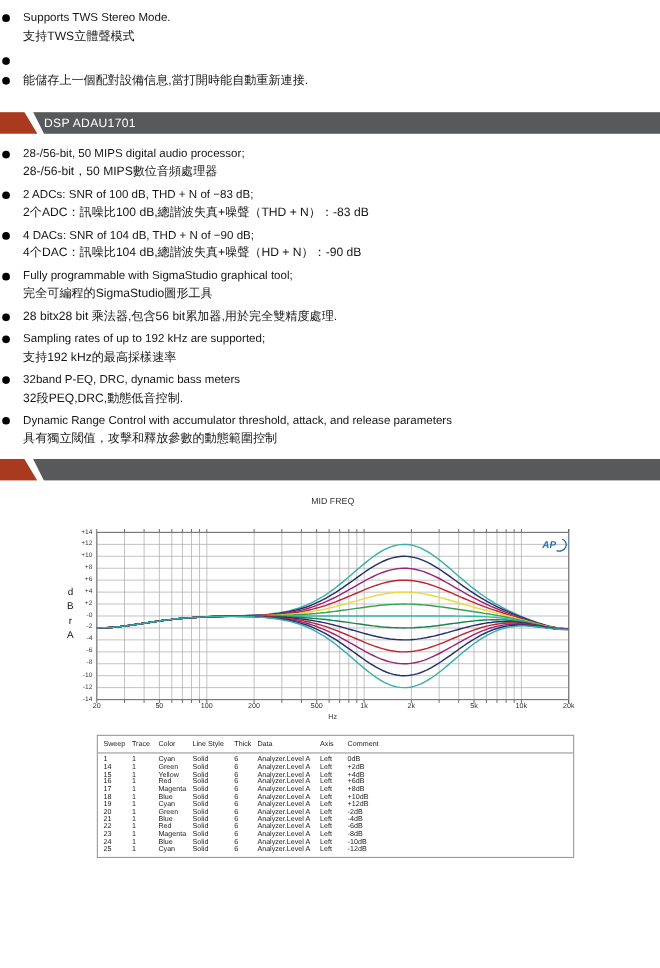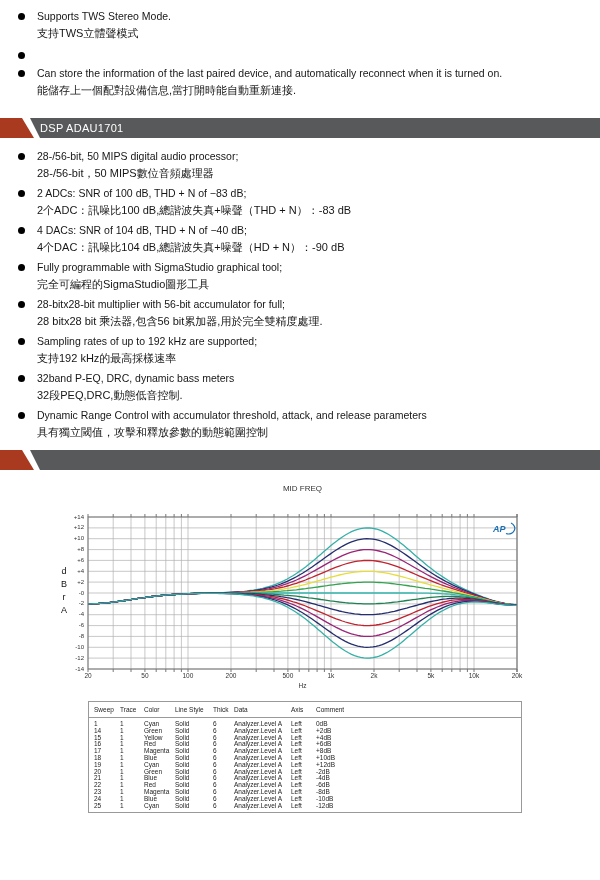--- a/index.html
+++ b/index.html
@@ -1,19 +1,19 @@
 <!DOCTYPE html>
 <html><head>
 <meta charset="utf-8">
 <style>
   *{margin:0;padding:0;box-sizing:border-box}
   html,body{width:600px;height:880px;background:#fff;overflow:hidden;
     font-family:"Liberation Sans","DejaVu Sans",sans-serif;color:#161616}
   .content{padding-top:8px}
-  .bullets{padding-left:16px;padding-right:8px}
+  .bullets{padding-right:8px}
   .bullet-item{display:flex;margin-bottom:6px}
   .dsp .bullet-item{margin-bottom:4px}
   .dot{flex:0 0 7px;width:7px;height:7px;border-radius:50%;background:#000;margin:5px 12px 0 2px}
   .line-en{font-size:10.5px;line-height:16.5px}
   .line-zh{font-size:11px;line-height:16.5px;font-weight:normal}
   .sec-bar{position:relative;height:20px;margin-top:20px}
   .sec-bar .red{position:absolute;left:0;top:0;width:34px;height:100%;background:#a93a20;
     clip-path:polygon(0 0,22px 0,34px 100%,0 100%)}
   .sec-bar .gray{position:absolute;left:28px;right:0;top:0;height:100%;background:#58595a;
     clip-path:polygon(2px 0,100% 0,100% 100%,12px 100%)}
@@ -52,21 +52,20 @@
           <div class="line-en">Supports TWS Stereo Mode.</div>
           <div class="line-zh">支持TWS立體聲模式</div>
         </div>
       </div>
       <div class="bullet-item">
         <span class="dot"></span>
       </div>
       <div class="bullet-item">
         <span class="dot"></span>
         <div class="bullet-text">
-          <div class="line-en">Can store the information of the last paired device, and automatically reconnect when it is turned on.</div>
           <div class="line-zh">能儲存上一個配對設備信息,當打開時能自動重新連接.</div>
         </div>
       </div>
     </div>
 
   <div class="sec-bar">
     <div class="red"></div>
     <div class="gray"></div>
     <div class="bar-title">DSP  ADAU1701</div>
   </div>
@@ -82,35 +81,34 @@
       <div class="bullet-item">
         <span class="dot"></span>
         <div class="bullet-text">
           <div class="line-en">2 ADCs: SNR of 100 dB, THD + N of −83 dB;</div>
           <div class="line-zh">2个ADC：訊噪比100 dB,總諧波失真+噪聲（THD + N）：-83 dB</div>
         </div>
       </div>
       <div class="bullet-item">
         <span class="dot"></span>
         <div class="bullet-text">
-          <div class="line-en">4 DACs: SNR of 104 dB, THD + N of −40 dB;</div>
+          <div class="line-en">4 DACs: SNR of 104 dB, THD + N of −90 dB;</div>
           <div class="line-zh">4个DAC：訊噪比104 dB,總諧波失真+噪聲（HD + N）：-90 dB</div>
         </div>
       </div>
       <div class="bullet-item">
         <span class="dot"></span>
         <div class="bullet-text">
           <div class="line-en">Fully programmable with SigmaStudio graphical tool;</div>
           <div class="line-zh">完全可編程的SigmaStudio圖形工具</div>
         </div>
       </div>
       <div class="bullet-item">
         <span class="dot"></span>
         <div class="bullet-text">
-          <div class="line-en">28-bitx28-bit multiplier with 56-bit accumulator for full;</div>
           <div class="line-zh">28 bitx28 bit 乘法器,包含56 bit累加器,用於完全雙精度處理.</div>
         </div>
       </div>
       <div class="bullet-item">
         <span class="dot"></span>
         <div class="bullet-text">
           <div class="line-en">Sampling rates of up to 192 kHz are supported;</div>
           <div class="line-zh">支持192 kHz的最高採樣速率</div>
         </div>
       </div>

